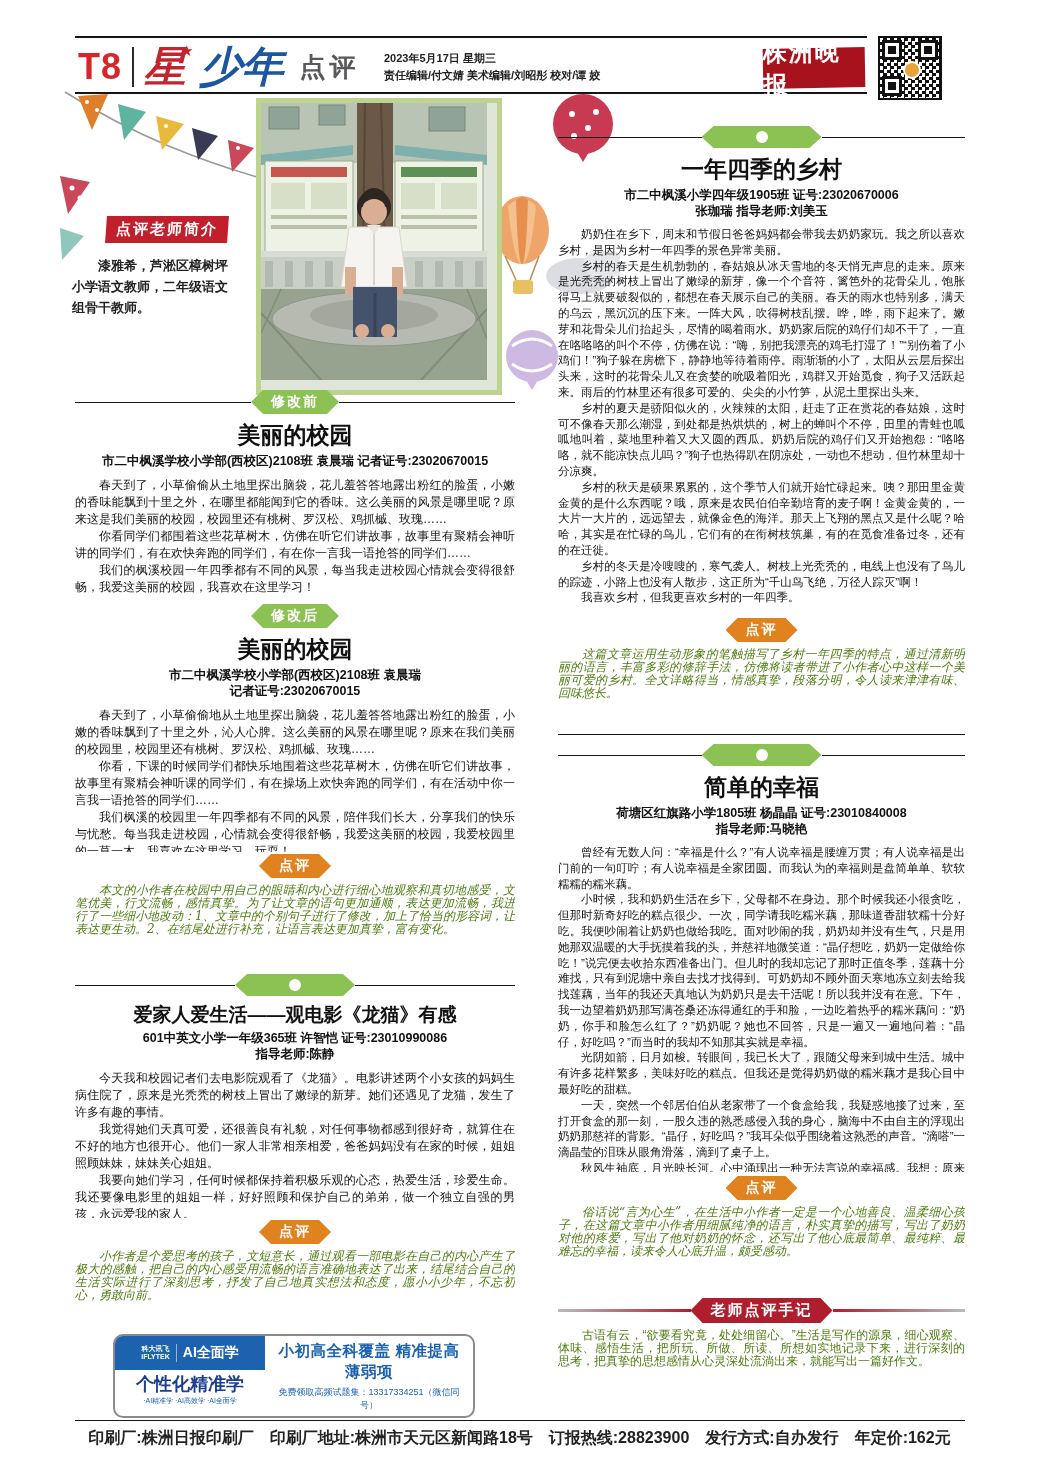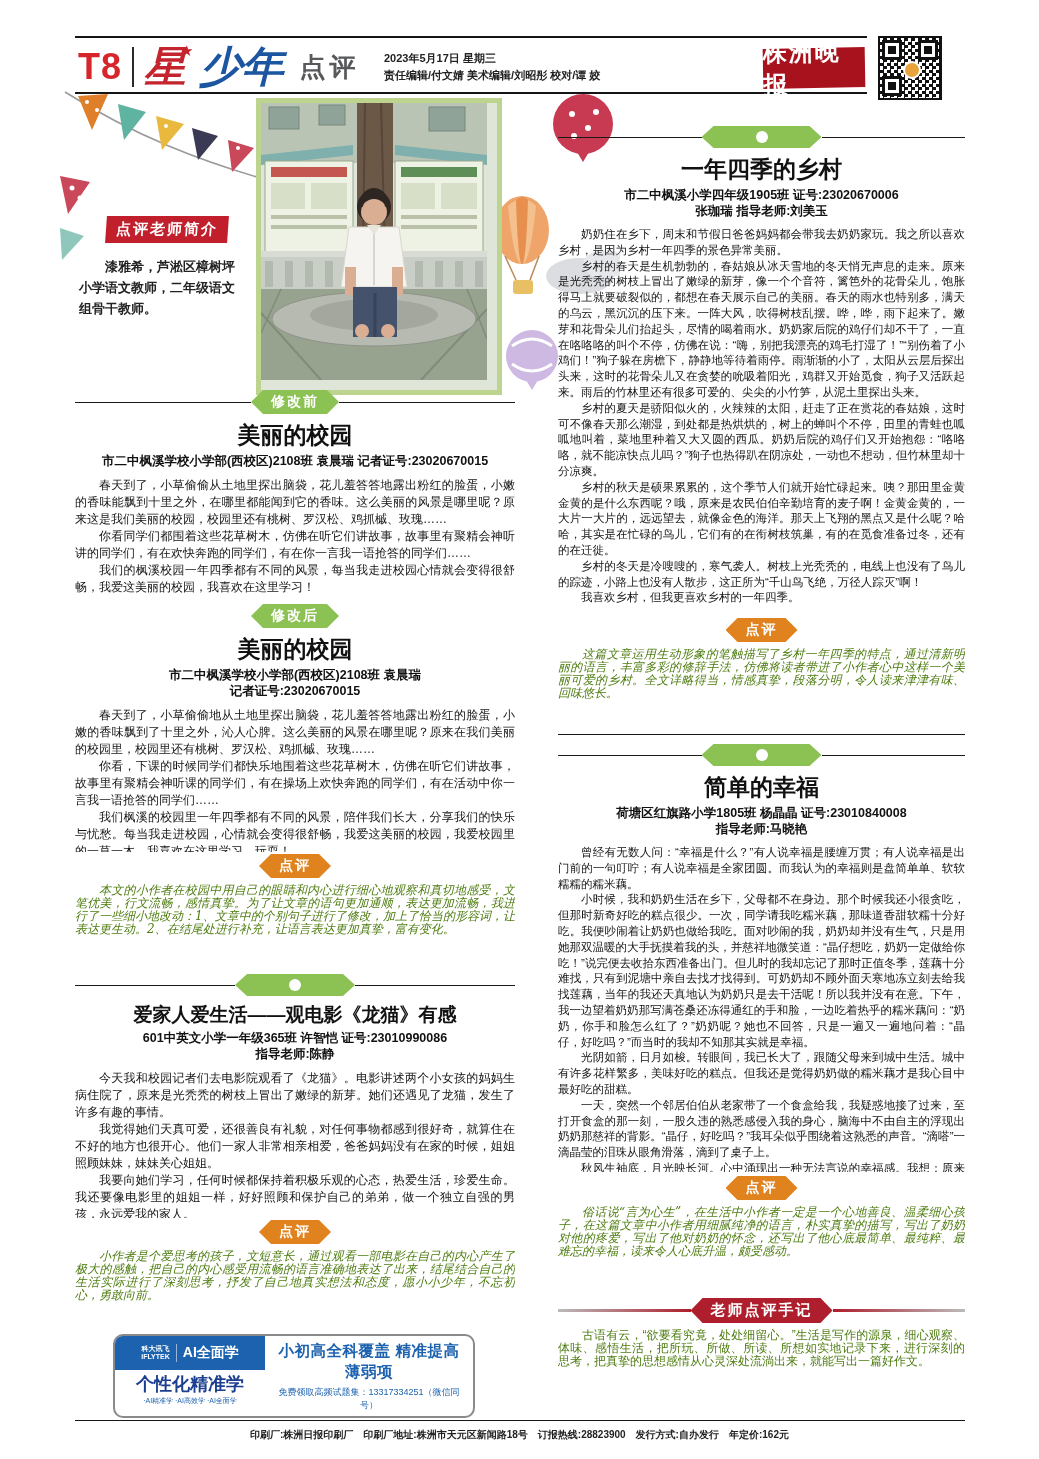--- a/index.html
+++ b/index.html
@@ -76,21 +76,21 @@
   .ad-head{color:#1d62ae;font-weight:900;font-size:15.5px;letter-spacing:0.5px;}
   .ad-sub{color:#1d62ae;font-size:9px;margin:3px 0 4px 0;}
   .ad-pill{display:inline-block;background:#f08300;color:#fff;border-radius:12px;
       font-size:10px;padding:2px 12px;}
 
   .noteline{display:flex;align-items:center;}
   .noteline::before,.noteline::after{content:'';flex:1;height:3px;
       background:linear-gradient(90deg,#bbb,#ae1e2c);}
   .noteline::after{background:linear-gradient(90deg,#ae1e2c,#bbb);}
 
-  .footer-text{position:absolute;width:100%;text-align:center;font-size:10px;font-weight:600;color:#222;}
+  .footer-text{position:absolute;width:100%;text-align:center;font-size:16px;font-weight:600;color:#222;}
   .decor{pointer-events:none;}
 </style>
 </head>
 <body>
 
 <div id="page">
 
   <div class="hline" style="left:75px;top:36px;width:792px;"></div>
   <div class="hline" style="left:75px;top:92px;width:792px;"></div>
 
@@ -203,21 +203,21 @@
       <rect x="92" y="184" width="44" height="50" fill="#44536b"></rect>
       <line x1="114" y1="190" x2="114" y2="234" stroke="#36435a" stroke-width="3"></line>
       <circle cx="101" cy="228" r="7" fill="#d9ae93"></circle>
       <circle cx="127" cy="228" r="7" fill="#d9ae93"></circle>
     </svg>
   </div>
 
   <div class="abs" style="left:106px;top:216px;">
     <span class="introbadge">点评老师简介</span>
   </div>
-  <div class="abs introtext" style="left:79px;top:256px;width:168px;">漆雅希，芦淞区樟树坪小学语文教师，二年级语文组骨干教师。</div>
+  <div class="abs introtext" style="left:72px;top:256px;width:168px;font-family:Liberation Mono, monospace;">漆雅希，芦淞区樟树坪小学语文教师，二年级语文组骨干教师。</div>
 
   <div class="sec left bodyL" style="top:390px;height:212px;">
     <div class="badge-row">
       <span class="ribbon">修改前</span>
     </div>
     <div class="title t24">美丽的校园</div>
     <div class="byline">市二中枫溪学校小学部(西校区)2108班 袁晨瑞 记者证号:23020670015</div>
     <div class="gap"></div>
     <p class="para">春天到了，小草偷偷从土地里探出脑袋，花儿羞答答地露出粉红的脸蛋，小嫩的香味能飘到十里之外，在哪里都能闻到它的香味。这么美丽的风景是哪里呢？原来这是我们美丽的校园，校园里还有桃树、罗汉松、鸡抓槭、玫瑰……</p>
     <p class="para">你看同学们都围着这些花草树木，仿佛在听它们讲故事，故事里有聚精会神听讲的同学们，有在欢快奔跑的同学们，有在你一言我一语抢答的同学们……</p>

